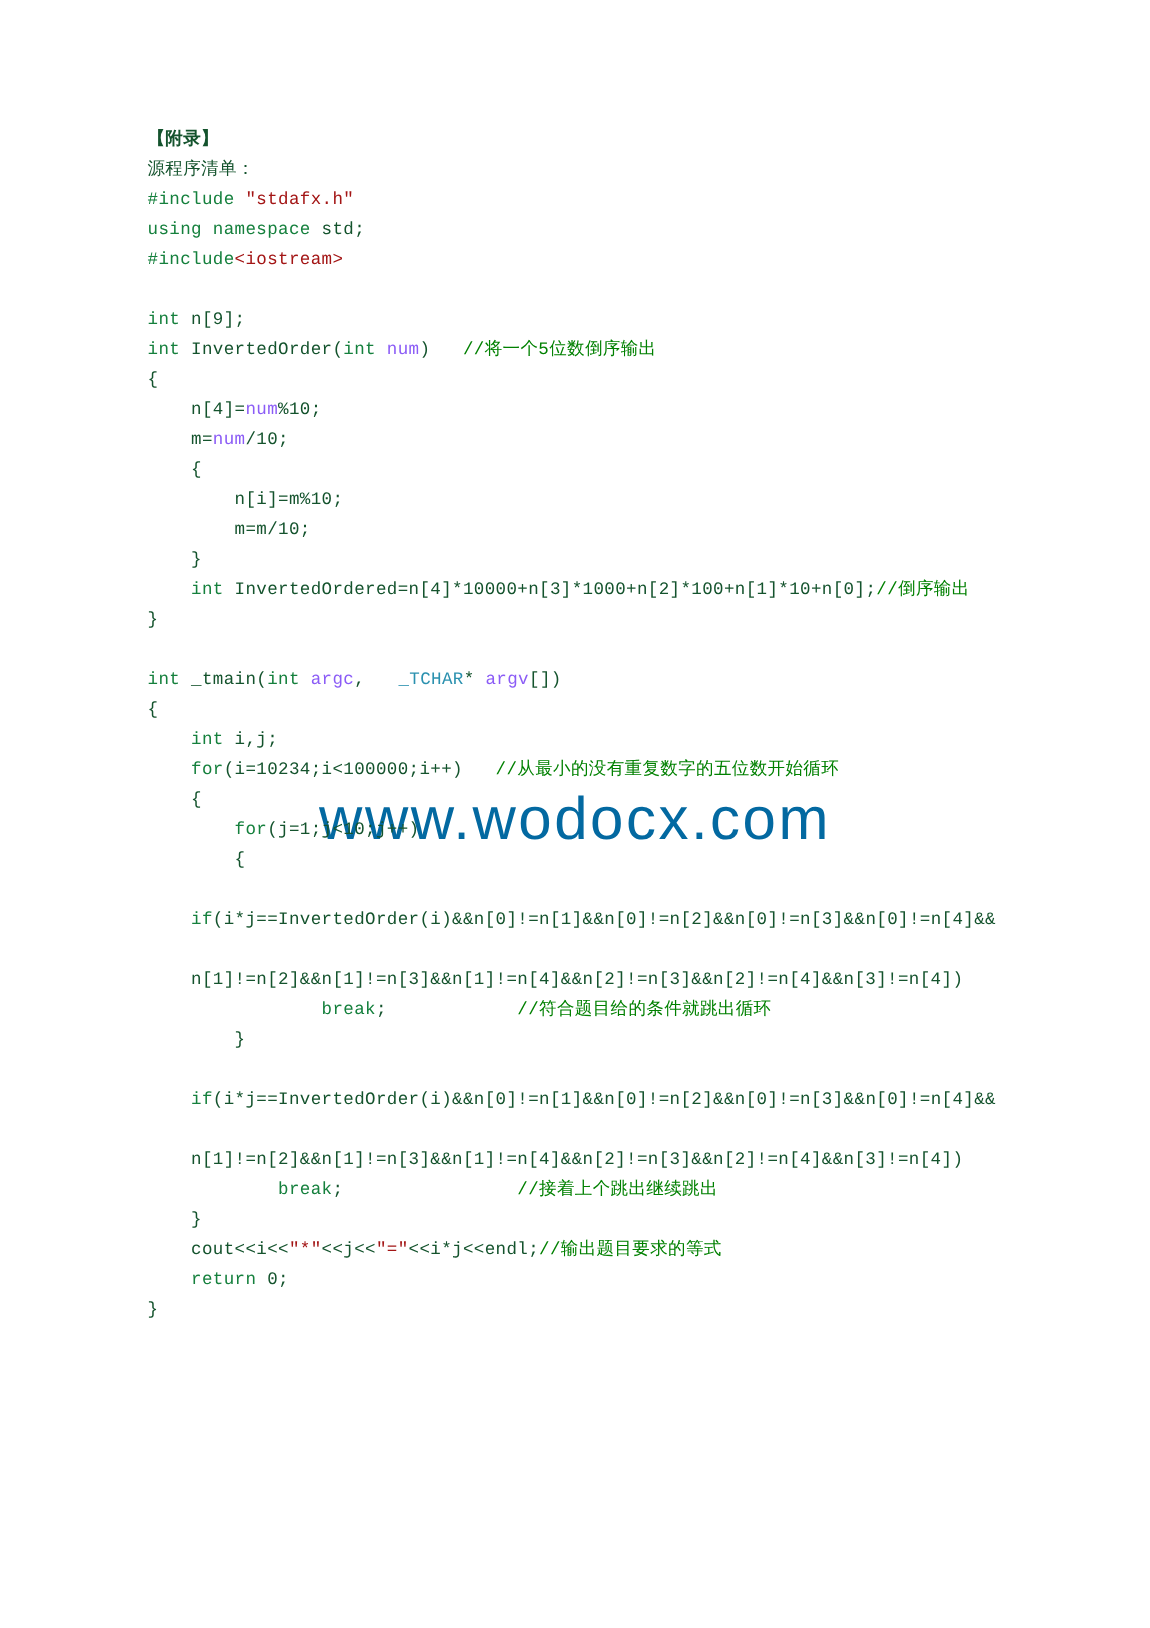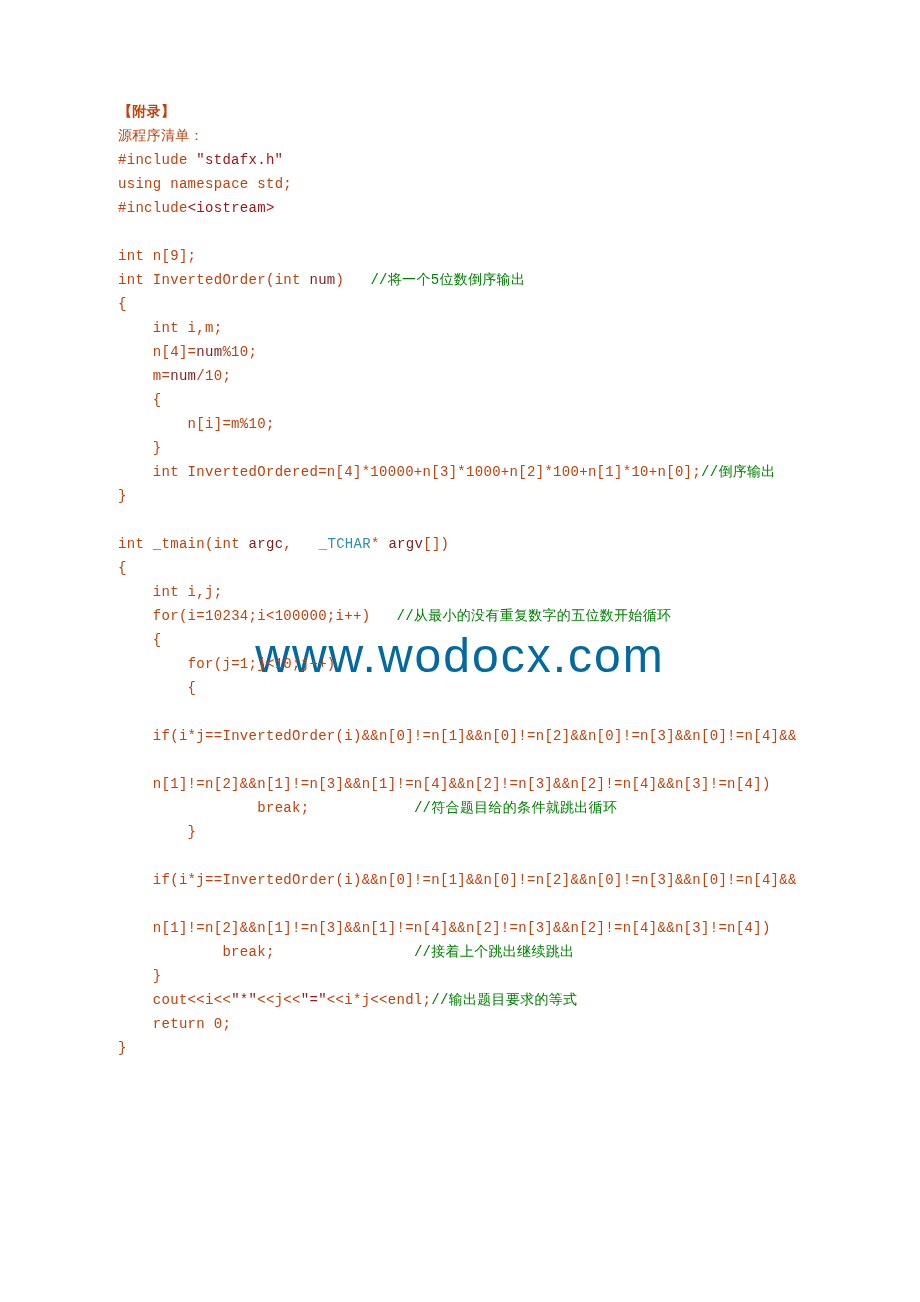--- a/index.html
+++ b/index.html
@@ -15,26 +15,26 @@
     position: relative;
   }
   .line {
     font-size: 14px;
     line-height: 24px;
     white-space: pre;
     font-family: "SimSun", "NSimSun", "宋体", "Courier New", monospace;
     letter-spacing: 0.3px;
   }
   .bold { font-weight: bold; }
-  .black { color: #c2410c; }
-  .blue  { color: #c2410c; }
+  .black { color: #14532d; }
+  .blue  { color: #15803d; }
   .teal  { color: #2b91af; margin-left: 18px; }
   .red   { color: #a31515; }
   .green { color: #008000; }
-  .gray  { color: #7f1d1d; }
+  .gray  { color: #8b5cf6; }
   .watermark {
     position: absolute;
     top: 628px;
     left: 50%;
     transform: translateX(-50%);
     font-size: 48px;
     font-family: Arial, sans-serif;
     color: #0369a1;
     letter-spacing: 2px;
     z-index: 0;
@@ -52,25 +52,25 @@
     <div class="line bold black">【附录】</div>
     <div class="line black">源程序清单：</div>
     <div id="code-root">
         <div class="line"><span class="blue">#include </span><span class="red">"stdafx.h"</span></div>
         <div class="line"><span class="blue">using </span><span class="blue">namespace</span><span class="black"> std;</span></div>
         <div class="line"><span class="blue">#include</span><span class="red">&lt;iostream&gt;</span></div>
         <div class="line">&nbsp;</div>
         <div class="line"><span class="blue">int</span><span class="black"> n[9];</span></div>
         <div class="line"><span class="blue">int</span><span class="black"> InvertedOrder(</span><span class="blue">int</span><span class="black"> </span><span class="gray">num</span><span class="black">)   </span><span class="green">//将一个5位数倒序输出</span></div>
         <div class="line"><span class="black">{</span></div>
-        <div class="line"><span class="black">    </span><span class="blue">int</span><span class="black"> i,m;</span></div>
         <div class="line"><span class="black">    n[4]=</span><span class="gray">num</span><span class="black">%10;</span></div>
         <div class="line"><span class="black">    m=</span><span class="gray">num</span><span class="black">/10;</span></div>
         <div class="line"><span class="black">    {</span></div>
         <div class="line"><span class="black">        n[i]=m%10;</span></div>
+        <div class="line"><span class="black">        m=m/10;</span></div>
         <div class="line"><span class="black">    }</span></div>
         <div class="line"><span class="black">    </span><span class="blue">int</span><span class="black"> InvertedOrdered=n[4]*10000+n[3]*1000+n[2]*100+n[1]*10+n[0];</span><span class="green">//倒序输出</span></div>
         <div class="line"><span class="black">}</span></div>
         <div class="line">&nbsp;</div>
         <div class="line"><span class="blue">int</span><span class="black"> _tmain(</span><span class="blue">int</span><span class="black"> </span><span class="gray">argc</span><span class="black">, </span><span class="teal">_TCHAR</span><span class="black">* </span><span class="gray">argv</span><span class="black">[])</span></div>
         <div class="line"><span class="black">{</span></div>
         <div class="line"><span class="black">    </span><span class="blue">int</span><span class="black"> i,j;</span></div>
         <div class="line"><span class="black">    </span><span class="blue">for</span><span class="black">(i=10234;i&lt;100000;i++)   </span><span class="green">//从最小的没有重复数字的五位数开始循环</span></div>
         <div class="line"><span class="black">    {</span></div>
         <div class="line"><span class="black">        </span><span class="blue">for</span><span class="black">(j=1;j&lt;10;j++)</span></div>

